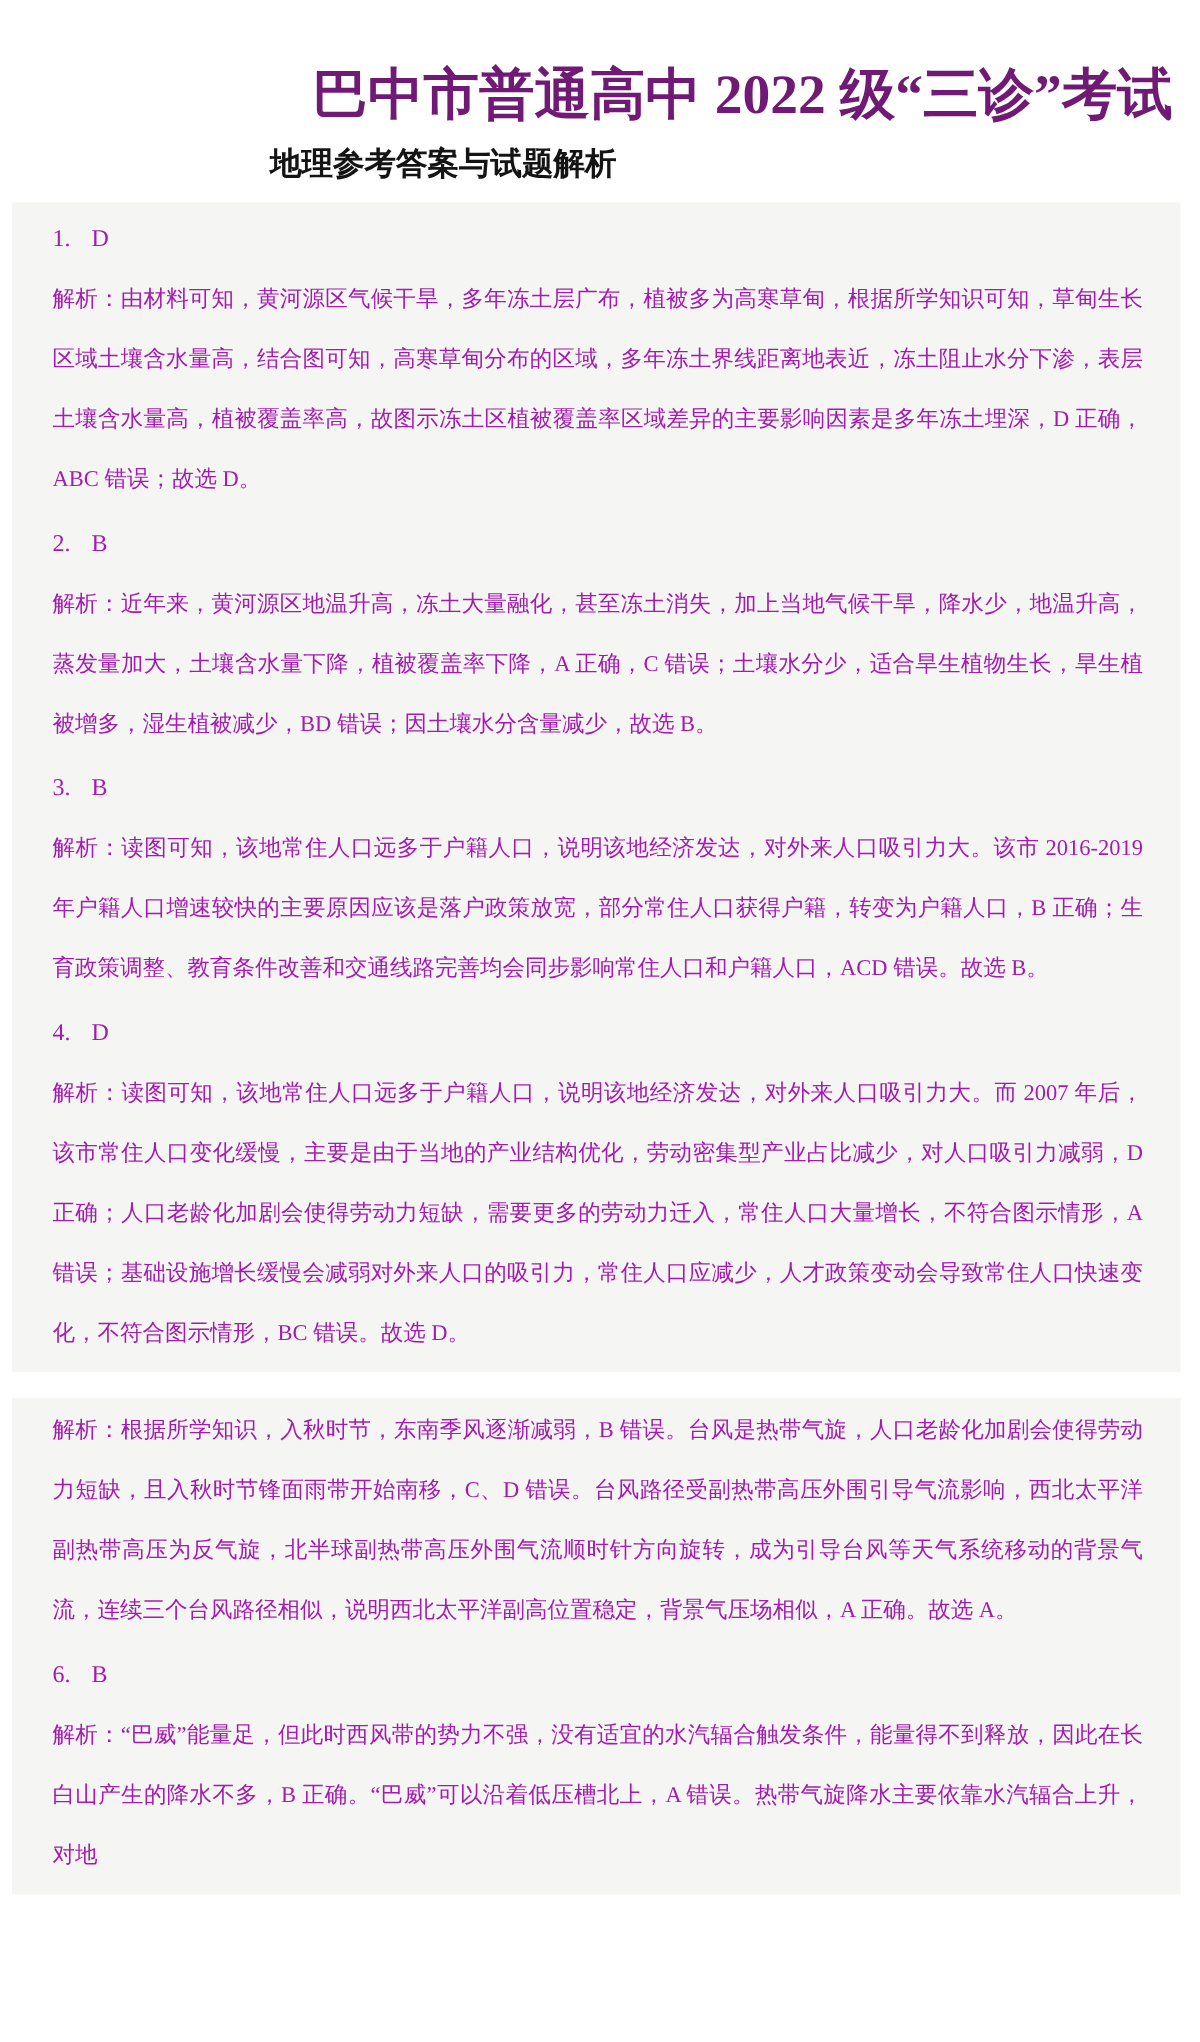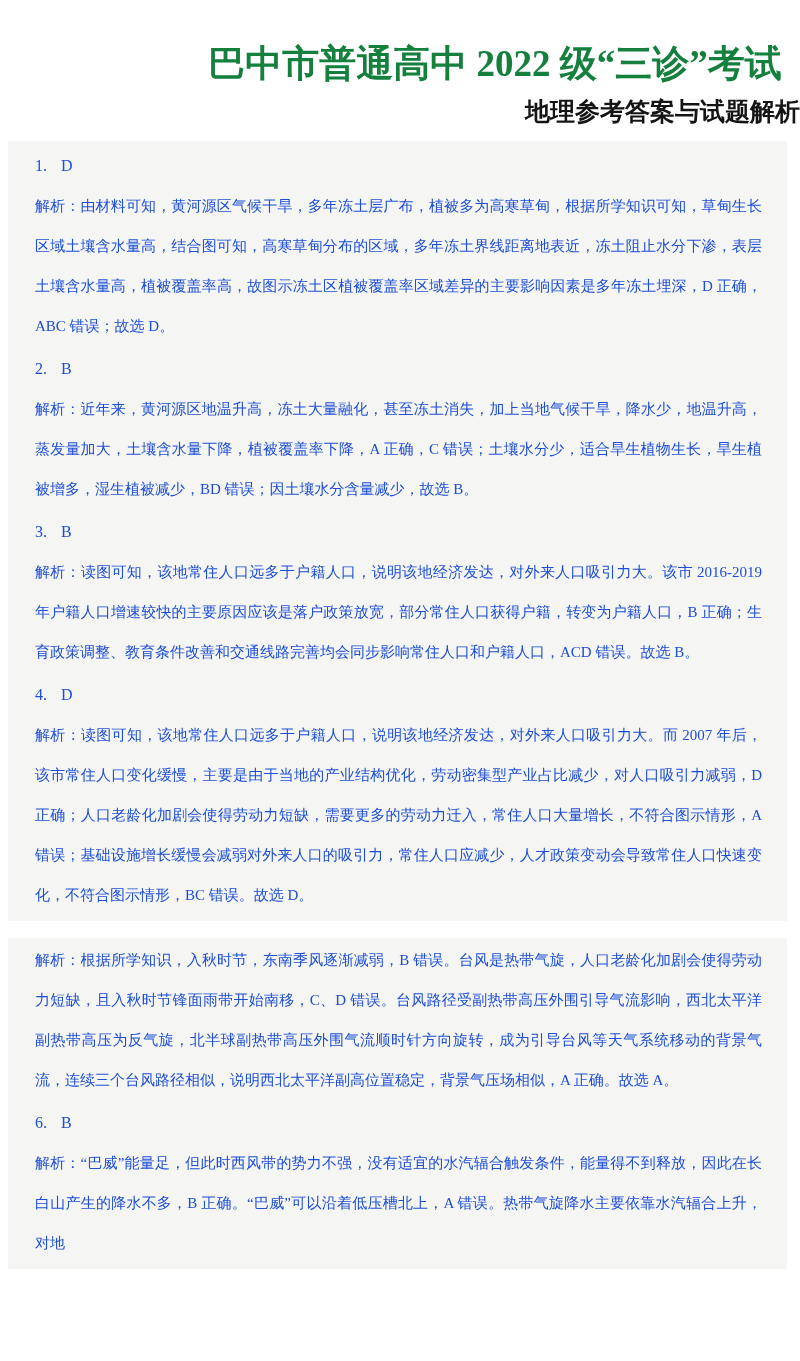--- a/index.html
+++ b/index.html
@@ -15,48 +15,48 @@
     color: #1f1f1f;
   }
   .doc-title {
     margin-top: 40px;
     padding-left: 190px;
     text-align: center;
     font-size: 37px;
     line-height: 1.3;
     font-weight: bold;
     white-space: nowrap;
-    color: #15803d;
+    color: #701a75;
     font-family: "Liberation Serif", "DejaVu Serif", serif;
   }
   .doc-subtitle {
     margin-top: 8px;
     padding-left: 180px;
-    text-align: right;
-    font-size: 25px;
+    text-align: left;
+    font-size: 21px;
     line-height: 1.3;
     font-weight: bold;
     white-space: nowrap;
     color: #141414;
   }
   .block {
     background: #f5f5f3;
     margin-left: 8px;
     width: 779px;
     box-sizing: border-box;
     padding: 2px 25px 6px 27px;
   }
   .block-1 { margin-top: 12px; }
   .block-gap { height: 17px; background: #ffffff; }
   p {
     margin: 0;
     font-size: 15px;
     line-height: 40px;
     text-align: justify;
-    color: #1d4ed8;
+    color: #a21caf;
   }
   p.ans {
     margin-top: 3px;
     font-size: 16px;
     text-align: left;
   }
   p.ans .choice { margin-left: 14px; }
   .analysis-label { font-weight: normal; }
 </style>
 </head>

